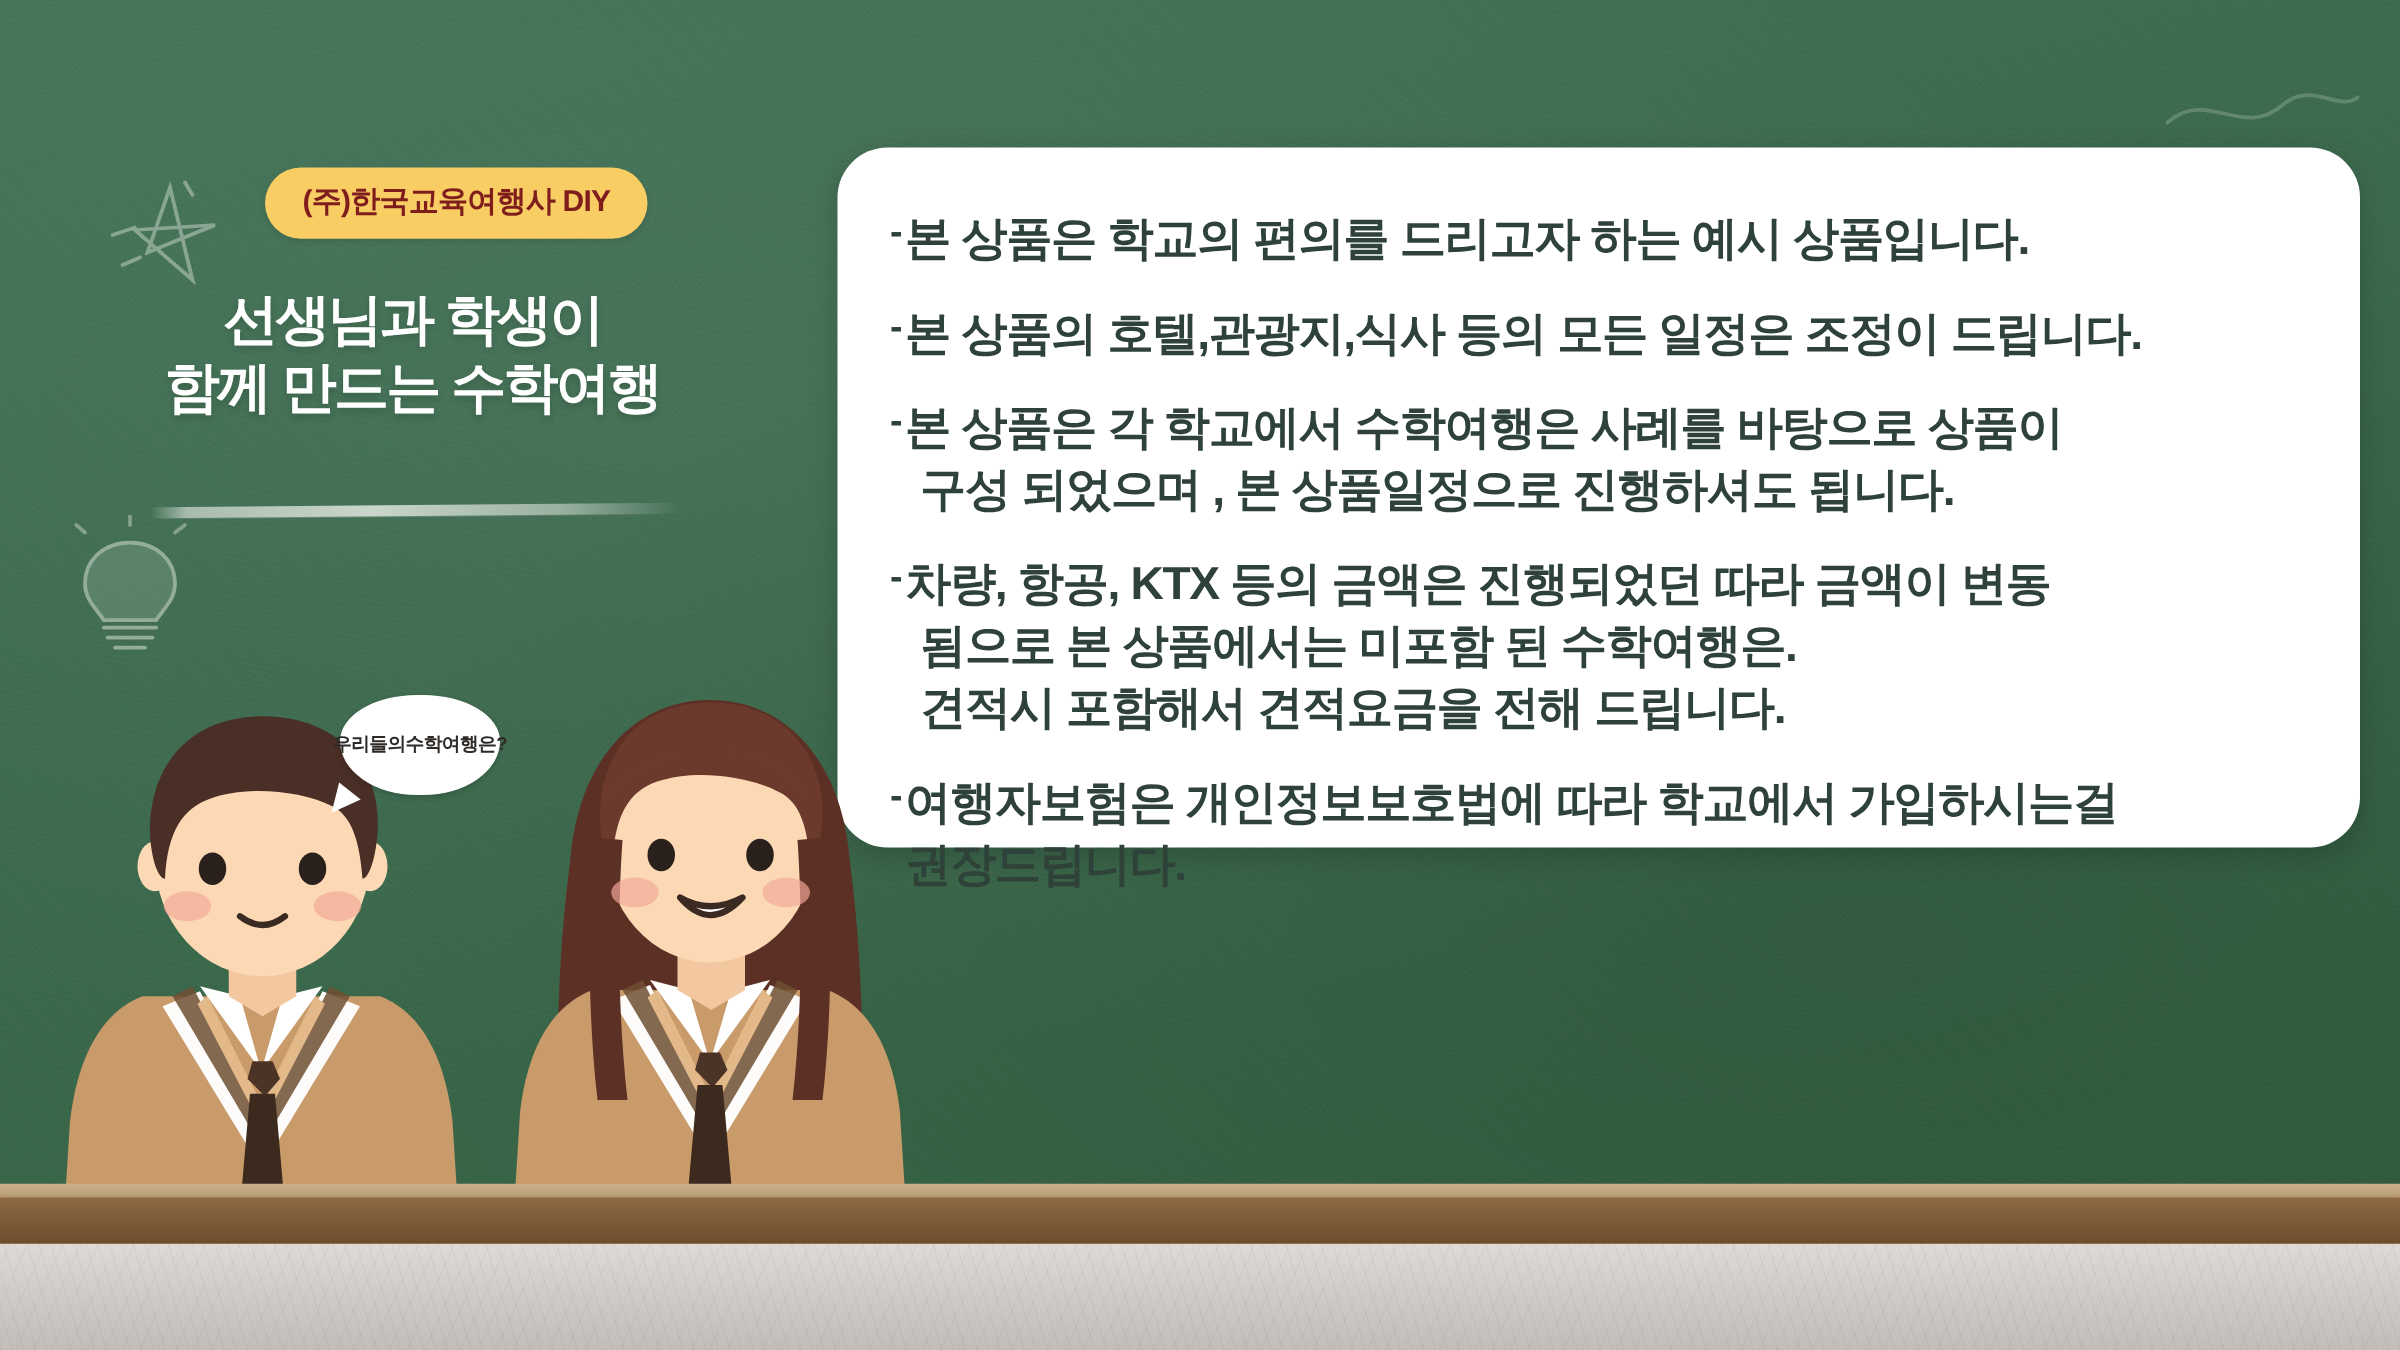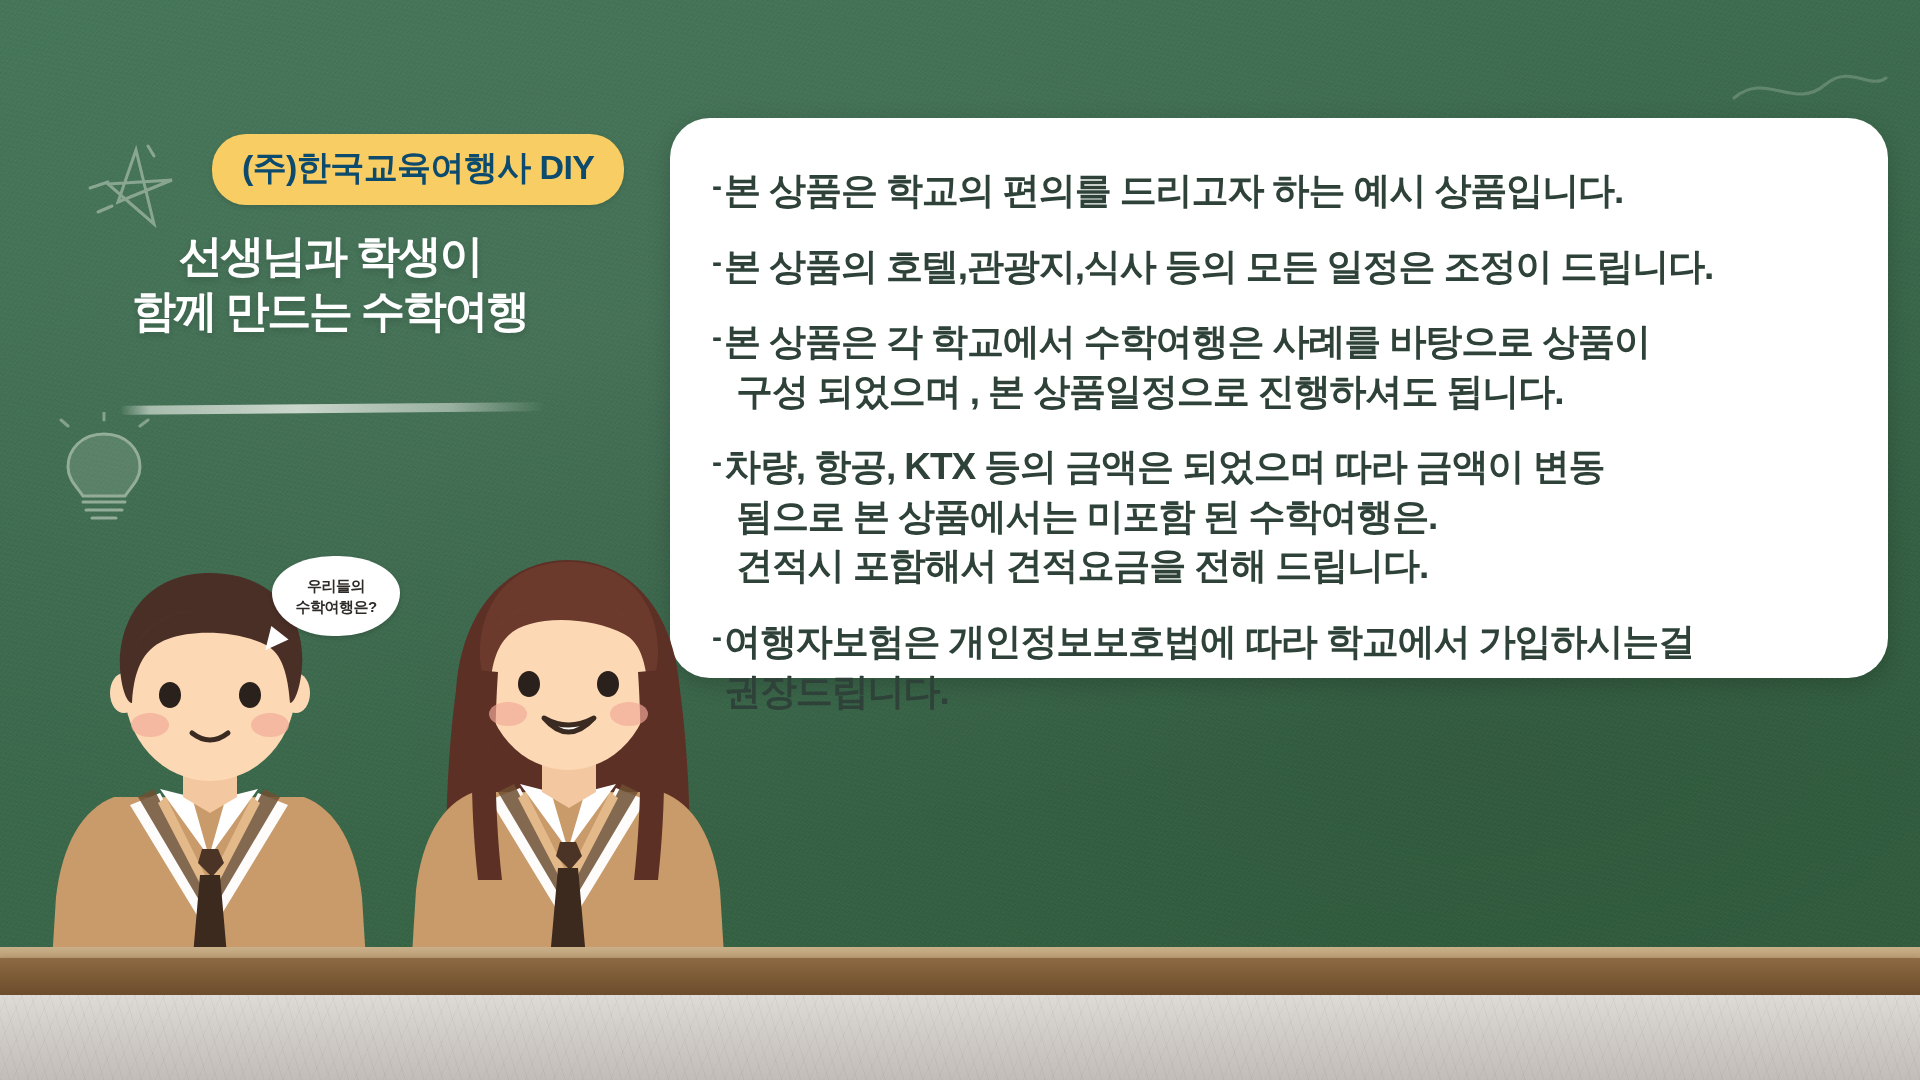--- a/index.html
+++ b/index.html
@@ -50,24 +50,24 @@
 
   
   .chalk { position:absolute; opacity:.52; }
   #star-a { left:78px; top:140px; }
   #bulb   { left:52px; top:412px; }
   #squiggle-r { right:30px; top:60px; opacity:.22; }
 
   
   #badge {
     position:absolute; left:212px; top:134px;
-    background:#f8cd63; color:#0c4a6e;
+    background:#f8cd63; color:#7f1d1d;
     border-radius:34px;
     padding:11px 30px 14px;
-    font-size:34px; font-weight:700; letter-spacing:-.6px;
+    font-size:24px; font-weight:700; letter-spacing:-.6px;
     white-space:nowrap;
     box-shadow:0 2px 5px rgba(0,0,0,.12);
   }
 
   
   #headline {
     position:absolute; left:0; top:228px; width:660px;
     text-align:center; color:#ffffff;
     font-size:44px; font-weight:800; line-height:1.26;
     letter-spacing:-2.2px;
@@ -105,21 +105,21 @@
     font-size:37px; font-weight:800; line-height:1.34;
     letter-spacing:-1.1px; white-space:nowrap;
   }
   .note .ln.ind { padding-left:12px; }
 
   
   #bubble {
     position:absolute; left:272px; top:556px; width:128px; height:80px;
     background:#ffffff; border-radius:48% 48% 48% 48%/46% 46% 54% 54%;
     box-shadow:0 2px 5px rgba(0,0,0,.16);
-    display:flex; flex-direction:column; align-items:center; justify-content:center;
+    display:flex; flex-direction:row; align-items:center; justify-content:center;
   }
   #bubble .bl {
     display:block; color:#2e2a27; font-size:15px; font-weight:700;
     letter-spacing:-.5px; line-height:1.42; white-space:nowrap;
   }
   #bubble-tail {
     position:absolute; left:268px; top:628px;
     width:0; height:0;
     border-left:20px solid #ffffff;
     border-top:9px solid transparent;
@@ -192,21 +192,21 @@
     <span class="dash">-</span>
     <span class="body">
       <span class="ln">본 상품은 각 학교에서 수학여행은 사례를 바탕으로  상품이</span>
       <span class="ln ind">구성 되었으며 , 본 상품일정으로 진행하셔도 됩니다.</span>
     </span>
   </div>
 
   <div class="note">
     <span class="dash">-</span>
     <span class="body">
-      <span class="ln">차량, 항공, KTX 등의 금액은 되었으며 따라 금액이 변동</span>
+      <span class="ln">차량, 항공, KTX 등의 금액은 진행되었던 따라 금액이 변동</span>
       <span class="ln ind">됨으로 본 상품에서는 미포함 된 수학여행은.</span>
       <span class="ln ind">견적시 포함해서 견적요금을 전해 드립니다.</span>
     </span>
   </div>
 
   <div class="note">
     <span class="dash">-</span>
     <span class="body">
       <span class="ln">여행자보험은 개인정보보호법에 따라 학교에서 가입하시는걸</span>
       <span class="ln">권장드립니다.</span>

